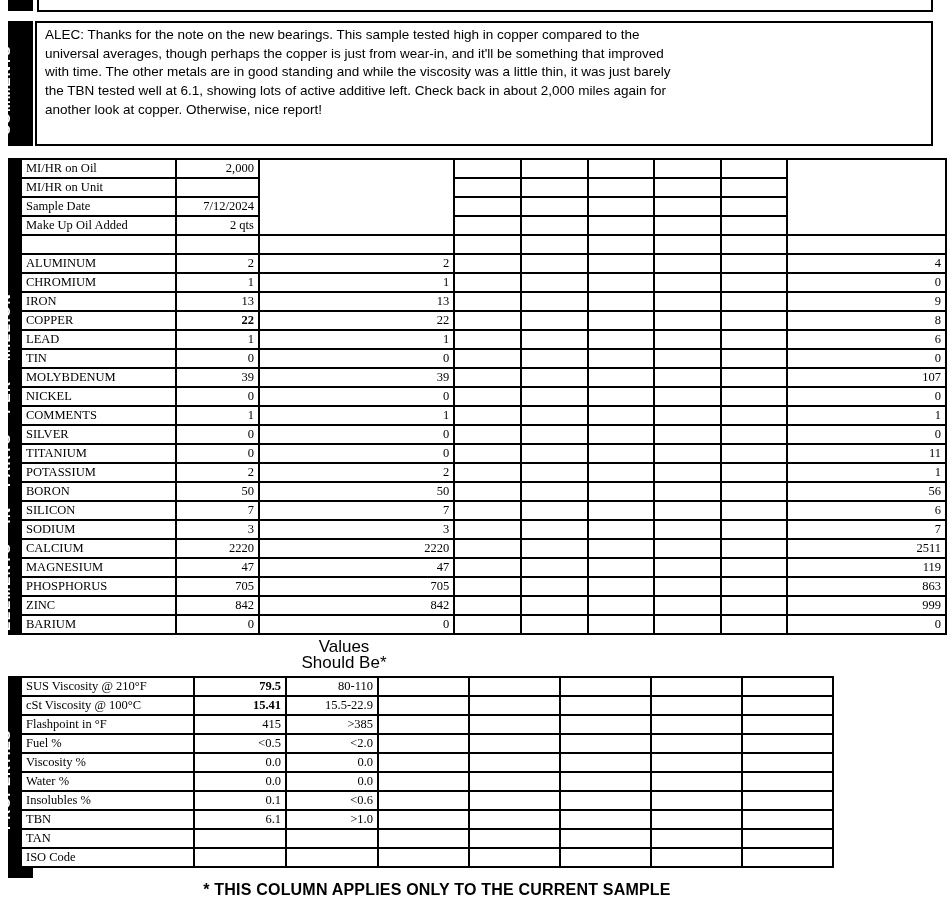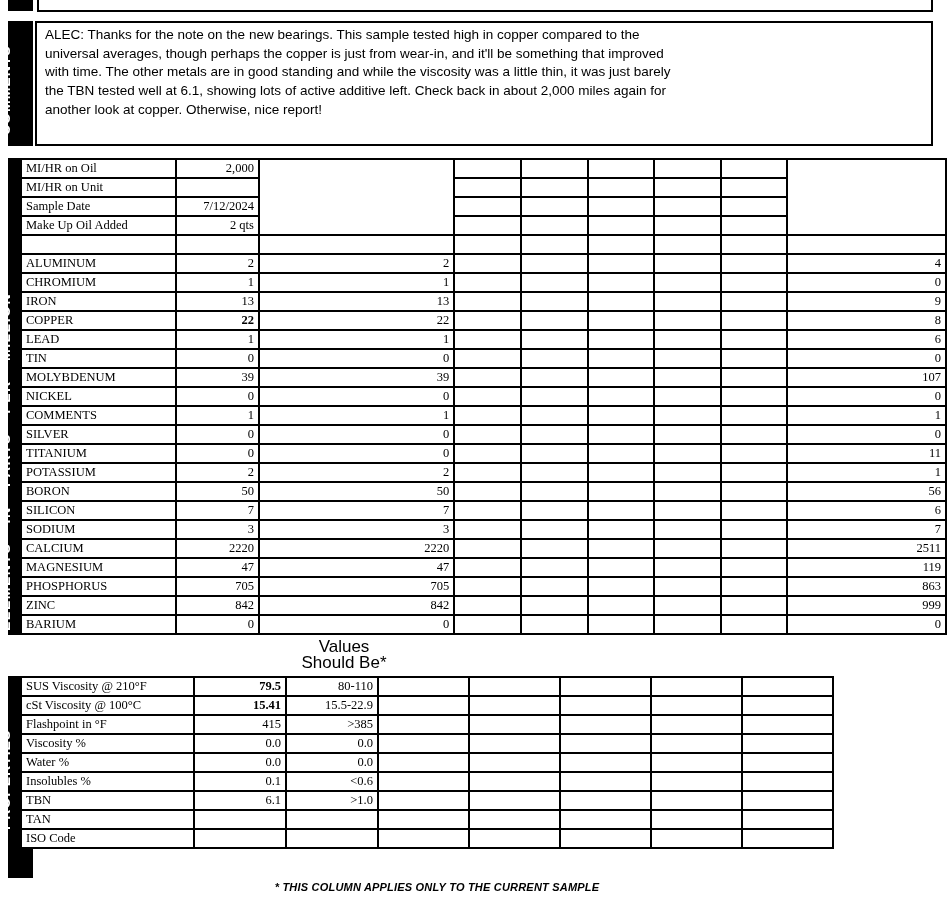--- a/index.html
+++ b/index.html
@@ -36,21 +36,21 @@
   td.gray{background:var(--gray,#c0c0c0);}
   td.b{font-weight:bold;}
   td.blackhead{background:#000;color:#fff;font-weight:bold;text-align:center;
                vertical-align:middle;font-size:11px;line-height:13.5px;
                letter-spacing:.3px;white-space:pre-line;}
   
   .values-note{position:absolute;left:298px;top:639px;width:92px;text-align:center;
                font-size:17px;line-height:16px;}
   
   .footer-note{position:absolute;left:0;top:881px;width:874px;text-align:center;
-               font-weight:bold;font-size:11px;letter-spacing:.2px;font-style:italic;}
+               font-weight:bold;font-size:16px;letter-spacing:.2px;}
 </style>
 </head>
 <body>
 
 <div class="page">
 
   <div class="topbar-block"></div>
   <div class="topbar-bar"></div>
 
   <div class="strip strip-comments">
@@ -399,20 +399,30 @@
           <td class="lab">Flashpoint in °F</td>
           <td class="num">415</td>
           <td class="num gray">&gt;385</td>
           <td></td>
           <td></td>
           <td></td>
           <td></td>
           <td></td>
         </tr>
         <tr>
+          <td class="lab">Fuel %</td>
+          <td class="num">&lt;0.5</td>
+          <td class="num gray">&lt;2.0</td>
+          <td></td>
+          <td></td>
+          <td></td>
+          <td></td>
+          <td></td>
+        </tr>
+        <tr>
           <td class="lab">Viscosity %</td>
           <td class="num">0.0</td>
           <td class="num gray">0.0</td>
           <td></td>
           <td></td>
           <td></td>
           <td></td>
           <td></td>
         </tr>
         <tr>

